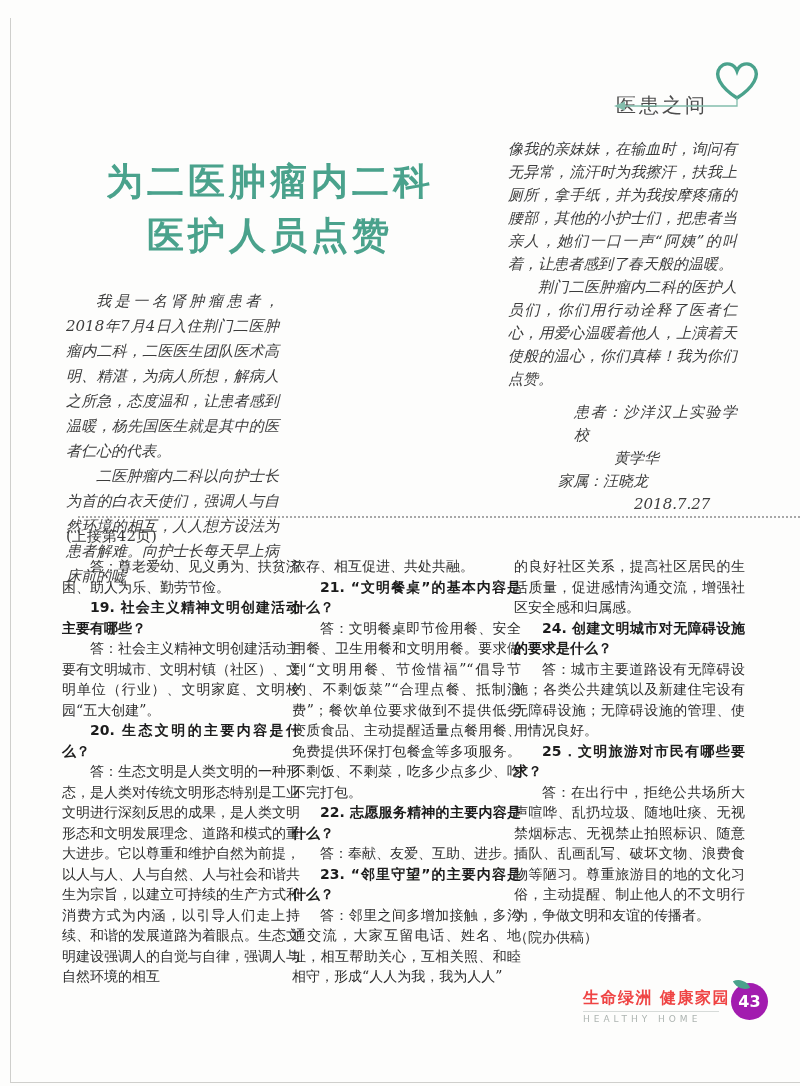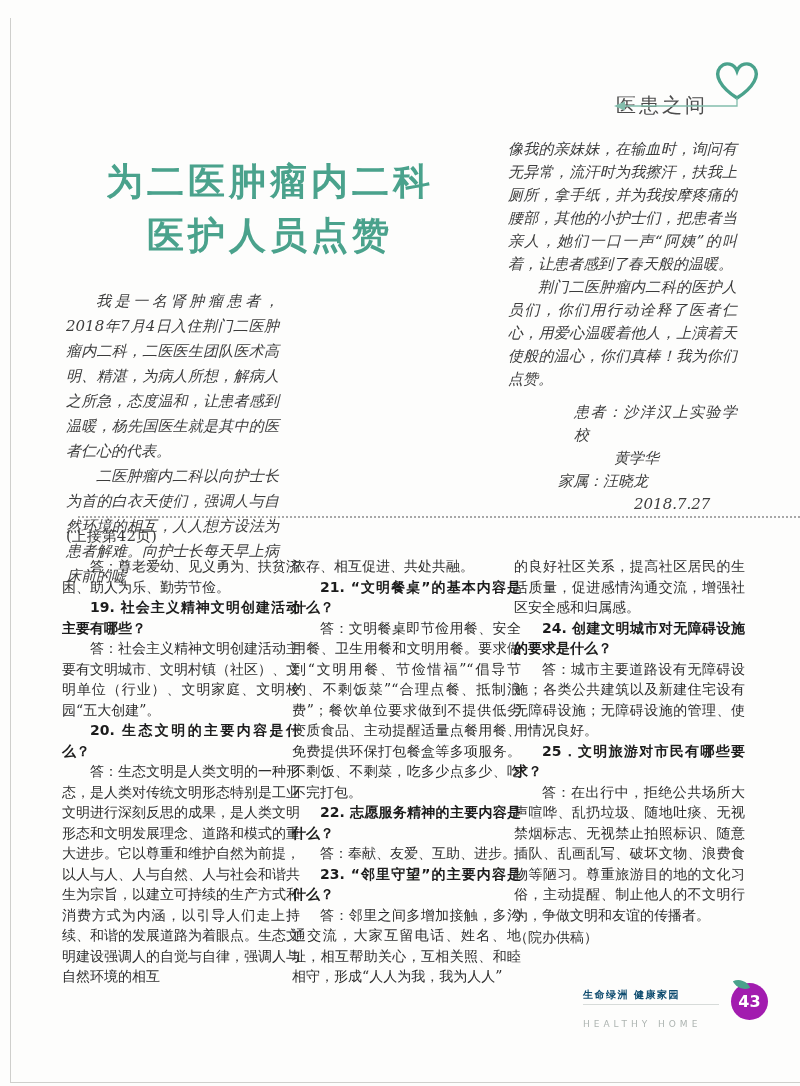--- a/index.html
+++ b/index.html
@@ -65,25 +65,25 @@
   .qa-block.question {
     text-indent:2em; font-weight:700; color:#1c1c1c;
     font-family:"DejaVu Sans","Liberation Sans",sans-serif;
   }
   .qa-block.no-indent { text-indent:0; }
   .qa-block.byline { text-indent:0; text-align:left; padding-right:4px; margin-top:2px; }
   
   .slogan { position:absolute; left:583px; top:988px; width:136px; }
   .slogan-cn {
     font-family:"DejaVu Sans","Liberation Sans",sans-serif;
-    font-size:10px; font-weight:700; color:#0c4a6e; letter-spacing:1.5px;
+    font-size:16px; font-weight:700; color:#ef4444; letter-spacing:1.5px;
     white-space:nowrap;
   }
   .slogan-en {
-    margin-top:2px; padding-top:14px; border-top:1px solid #d7dbd9;
+    margin-top:2px; padding-top:2px; border-top:1px solid #d7dbd9;
     font-family:"DejaVu Sans","Liberation Sans",sans-serif;
     font-size:9px; color:#adb4b1; letter-spacing:4px; white-space:nowrap;
   }
   .page-badge {
     position:absolute; left:731px; top:983px; width:37px; height:37px;
     background:#a21caf; border-radius:50%;
     text-align:center; line-height:37px;
     font-family:"DejaVu Sans","Liberation Sans",sans-serif;
     font-size:16px; font-weight:700; color:#ffffff;
   }

